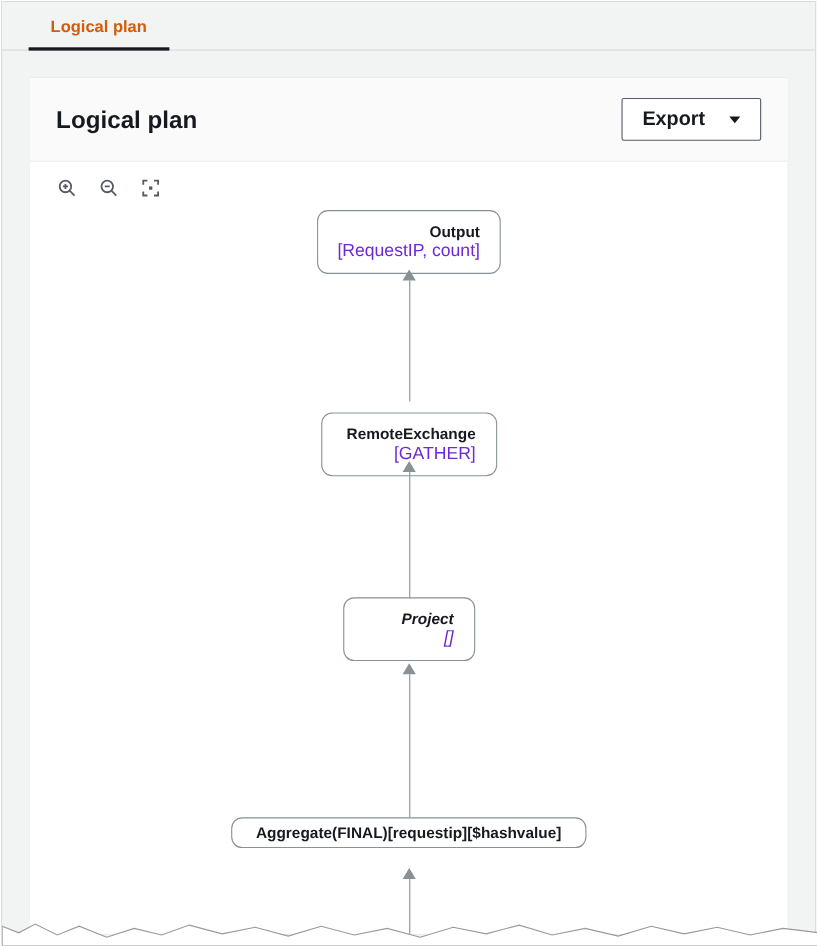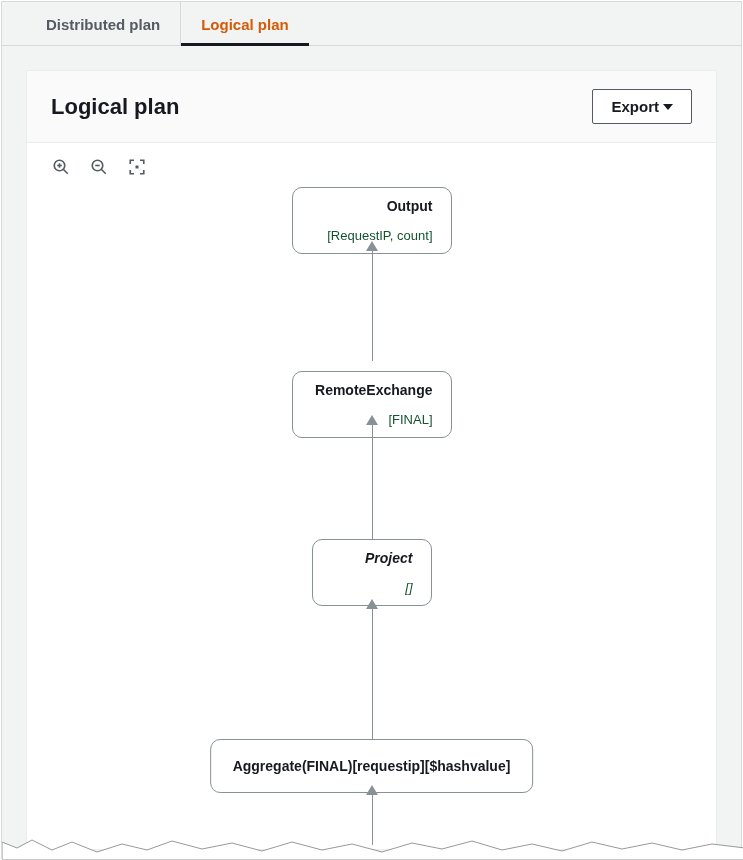--- a/index.html
+++ b/index.html
@@ -63,28 +63,28 @@
     }
     .panel-title {
       font-size: 22px;
       font-weight: 800;
       color: #16191f;
     }
     .export-btn {
       border: 1px solid #545b64;
       background: #fff;
       padding: 8px 18px;
-      font-size: 15px;
+      font-size: 18px;
       font-weight: 700;
       color: #16191f;
       border-radius: 2px;
       cursor: pointer;
       display: flex;
       align-items: center;
-      gap: 4px;
+      gap: 22px;
     }
     .export-btn .caret {
       width: 0; height: 0;
       border-left: 5px solid transparent;
       border-right: 5px solid transparent;
       border-top: 6px solid #16191f;
     }
     .toolbar {
       display: flex;
       gap: 18px;
@@ -108,23 +108,23 @@
       background: #fff;
       padding: 10px 18px;
       text-align: right;
     }
     .node-title {
       font-weight: 700;
       font-size: 14px;
       color: #16191f;
     }
     .node-sub {
-      font-size: 13px;
-      color: #14532d;
-      margin-top: 14px;
+      font-size: 16px;
+      color: #6d28d9;
+      margin-top: 2px;
     }
     .arrow-line {
       position: absolute;
       width: 1px;
       background: #879196;
       left: 50%;
     }
     .arrow-head {
       position: absolute;
       left: 50%;
@@ -140,21 +140,20 @@
       left: 0; right: 0;
       height: 30px;
       pointer-events: none;
     }
   </style>
 </head>
 <body>
 
 <div class="outer">
   <div class="tabs">
-    <div class="tab">Distributed plan</div>
     <div class="tab active">Logical plan</div>
   </div>
 
   <div class="panel">
     <div class="panel-header">
       <div class="panel-title">Logical plan</div>
       <button class="export-btn">
         <span>Export</span>
         <span class="caret"></span>
       </button>
@@ -192,35 +191,35 @@
       <div class="node" style="top:8px; left:50%; transform:translateX(-50%); min-width:160px;">
         <div class="node-title">Output</div>
         <div class="node-sub">[RequestIP, count]</div>
       </div>
 
       <div class="arrow-head" style="top:62px;"></div>
       <div class="arrow-line" style="top:72px; height:110px;"></div>
 
       <div class="node" style="top:192px; left:50%; transform:translateX(-50%); min-width:160px;">
         <div class="node-title">RemoteExchange</div>
-        <div class="node-sub">[FINAL]</div>
+        <div class="node-sub">[GATHER]</div>
       </div>
 
       <div class="arrow-head" style="top:236px;"></div>
       <div class="arrow-line" style="top:246px; height:120px;"></div>
 
       <div class="node" style="top:360px; left:50%; transform:translateX(-50%); min-width:120px;font-style:italic;">
         <div class="node-title">Project</div>
         <div class="node-sub">[]</div>
       </div>
 
       <div class="arrow-head" style="top:420px;"></div>
       <div class="arrow-line" style="top:430px; height:130px;"></div>
 
-      <div class="node" style="top:560px; left:50%; transform:translateX(-50%); padding:18px 22px;">
+      <div class="node" style="top:560px; left:50%; transform:translateX(-50%); padding:5px 22px;">
         <div class="node-title">Aggregate(FINAL)[requestip][$hashvalue]</div>
       </div>
 
       <div class="arrow-head" style="top:606px;"></div>
       <div class="arrow-line" style="top:616px; height:50px;"></div>
     </div>
   </div>
 
   <svg class="torn-edge" viewBox="0 0 743 30" preserveAspectRatio="none">
     <path d="M0,12 L15,18 L30,10 L50,20 L70,12 L95,22 L120,14 L145,20 L170,11 L200,19 L230,13 L260,21 L290,12 L320,20 L350,14 L380,22 L410,13 L440,19 L470,11 L500,20 L530,14 L560,21 L590,12 L620,19 L650,13 L680,20 L710,14 L743,18 L743,30 L0,30 Z" fill="#fff" stroke="#999" stroke-width="1"></path>

